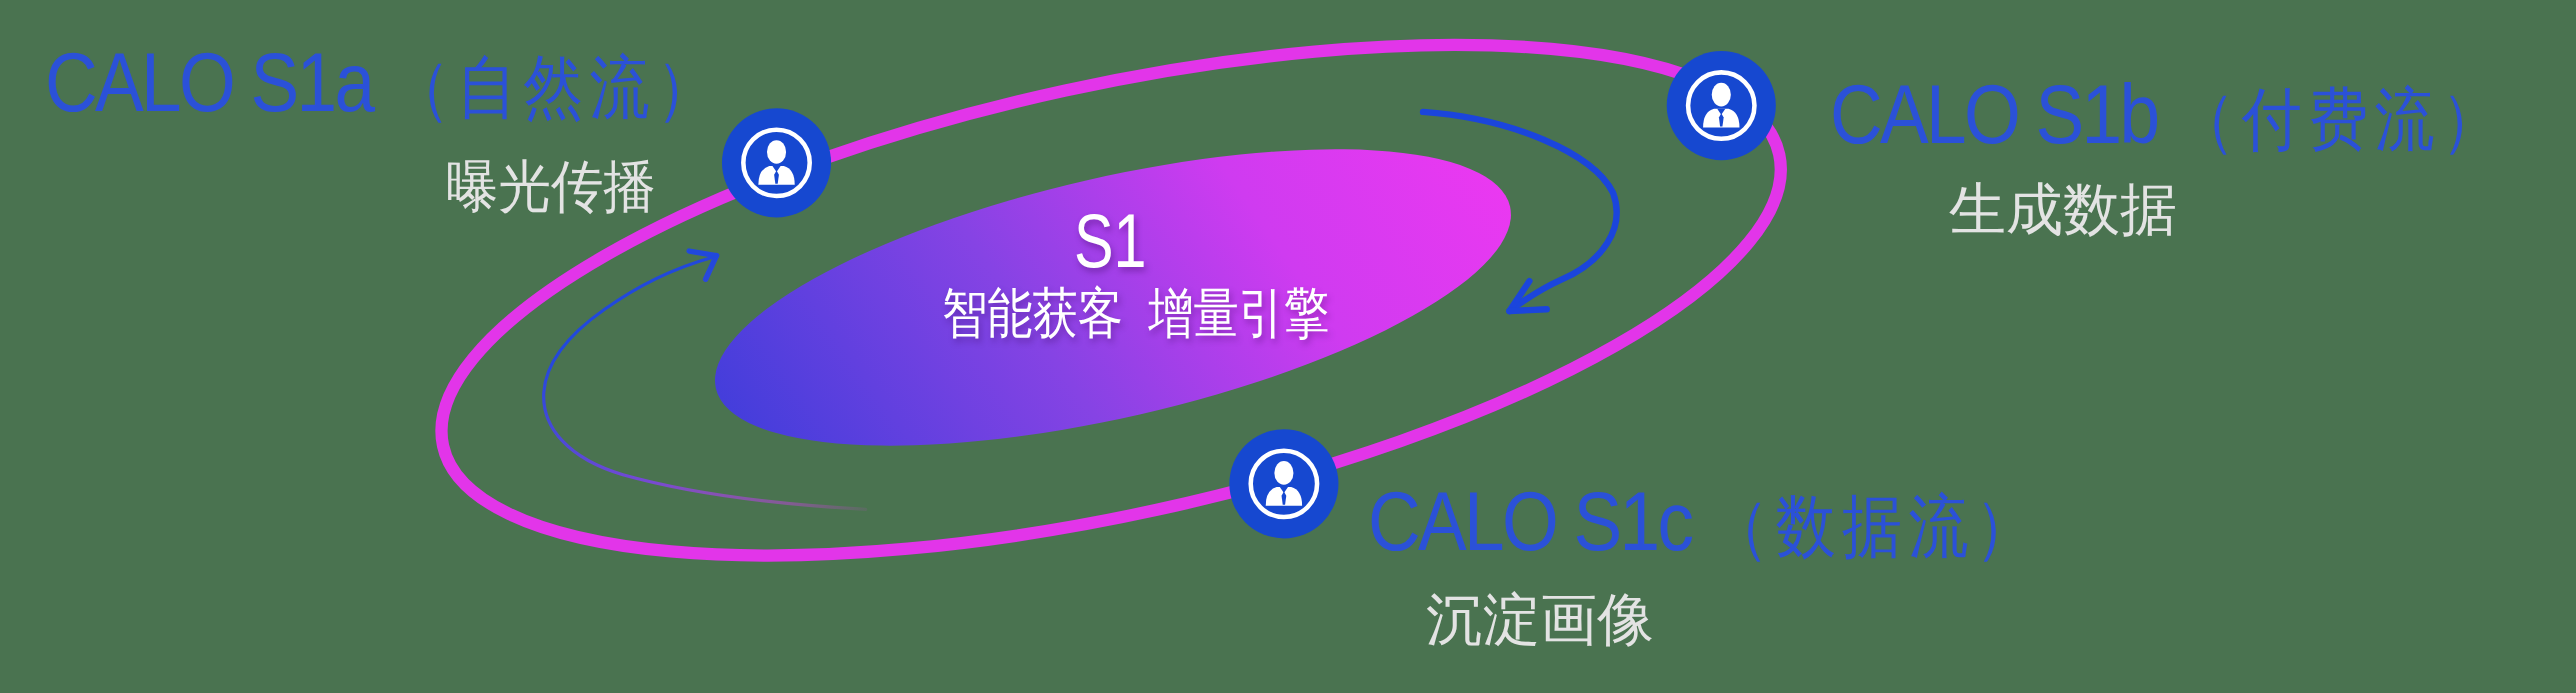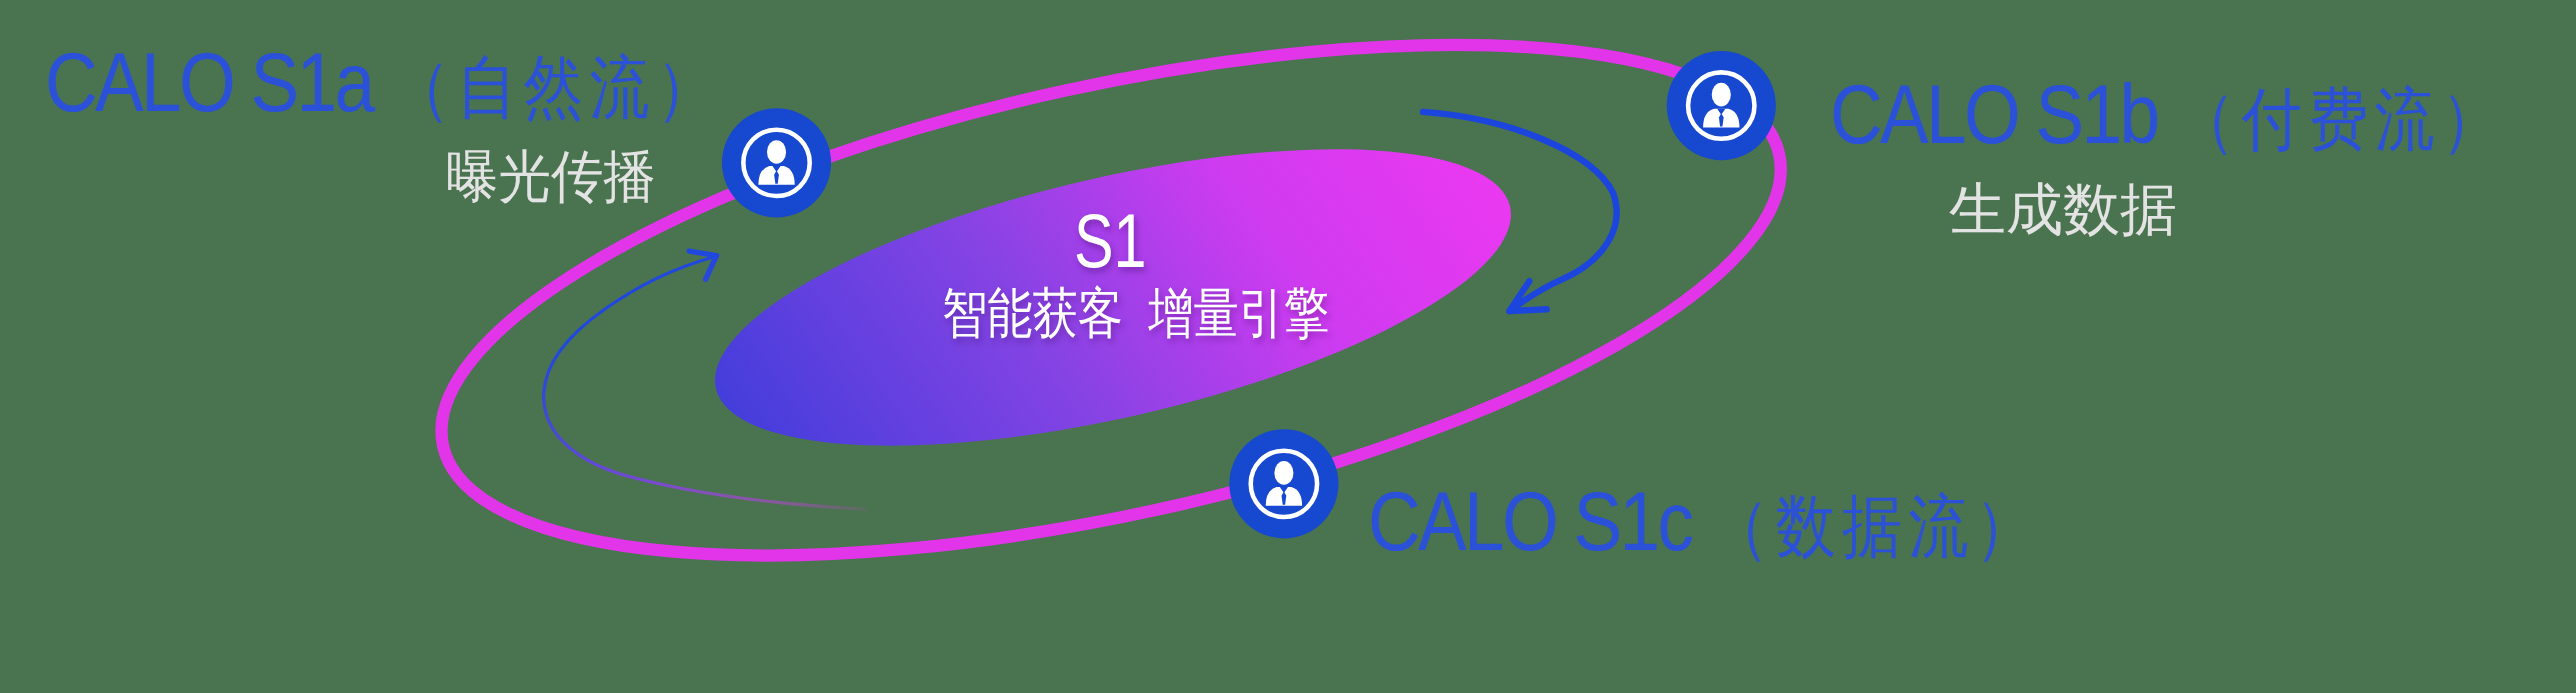--- a/index.html
+++ b/index.html
@@ -74,23 +74,24 @@
     <circle r="60" fill="#1648D0"></circle>
     <circle r="36.5" fill="none" stroke="#fff" stroke-width="5"></circle>
     <ellipse cx="0" cy="-12" rx="10.5" ry="13" fill="#fff"></ellipse>
     <path d="M -20 24 Q -20 7 -8 3.5 L 8 3.5 Q 20 7 20 24 Z" fill="#fff"></path>
     <path d="M -4.5 3.5 L 4.5 3.5 L 0 10 Z" fill="#1648D0"></path>
     <path d="M 0 8.5 L 2.6 13 L 1.3 23 L -1.3 23 L -2.6 13 Z" fill="#1648D0"></path>
   </g>
 </svg>
 
 <div class="label heading" style="left:45px;top:40px;"><span>CALO S1a</span><span class="cjk">（自然流）</span></div>
-<div class="label caption" style="left:446px;top:148px;text-align:right;"><span class="condense">曝光传播</span></div>
+<div class="label caption" style="left:446px;top:158px;text-align:right;"><span class="condense">曝光传播</span></div>
 
 <div class="label heading" style="left:1830px;top:72px;"><span>CALO S1b</span><span class="cjk">（付费流）</span></div>
 <div class="label caption" style="left:1949px;top:181px;">生成数据</div>
 
 <div class="label heading" style="left:1368px;top:479px;"><span>CALO S1c</span><span class="cjk">（数据流）</span></div>
+<div class="label caption" style="left:1426px;top:591px;">沉淀画像</div>
 
 <div class="label center-title" style="left:1074px;top:203px;">S1</div>
 <div class="label center-sub" style="left:942px;top:286px;">智能获客  增量引擎</div>
 </div>
 
 
 </body></html>

